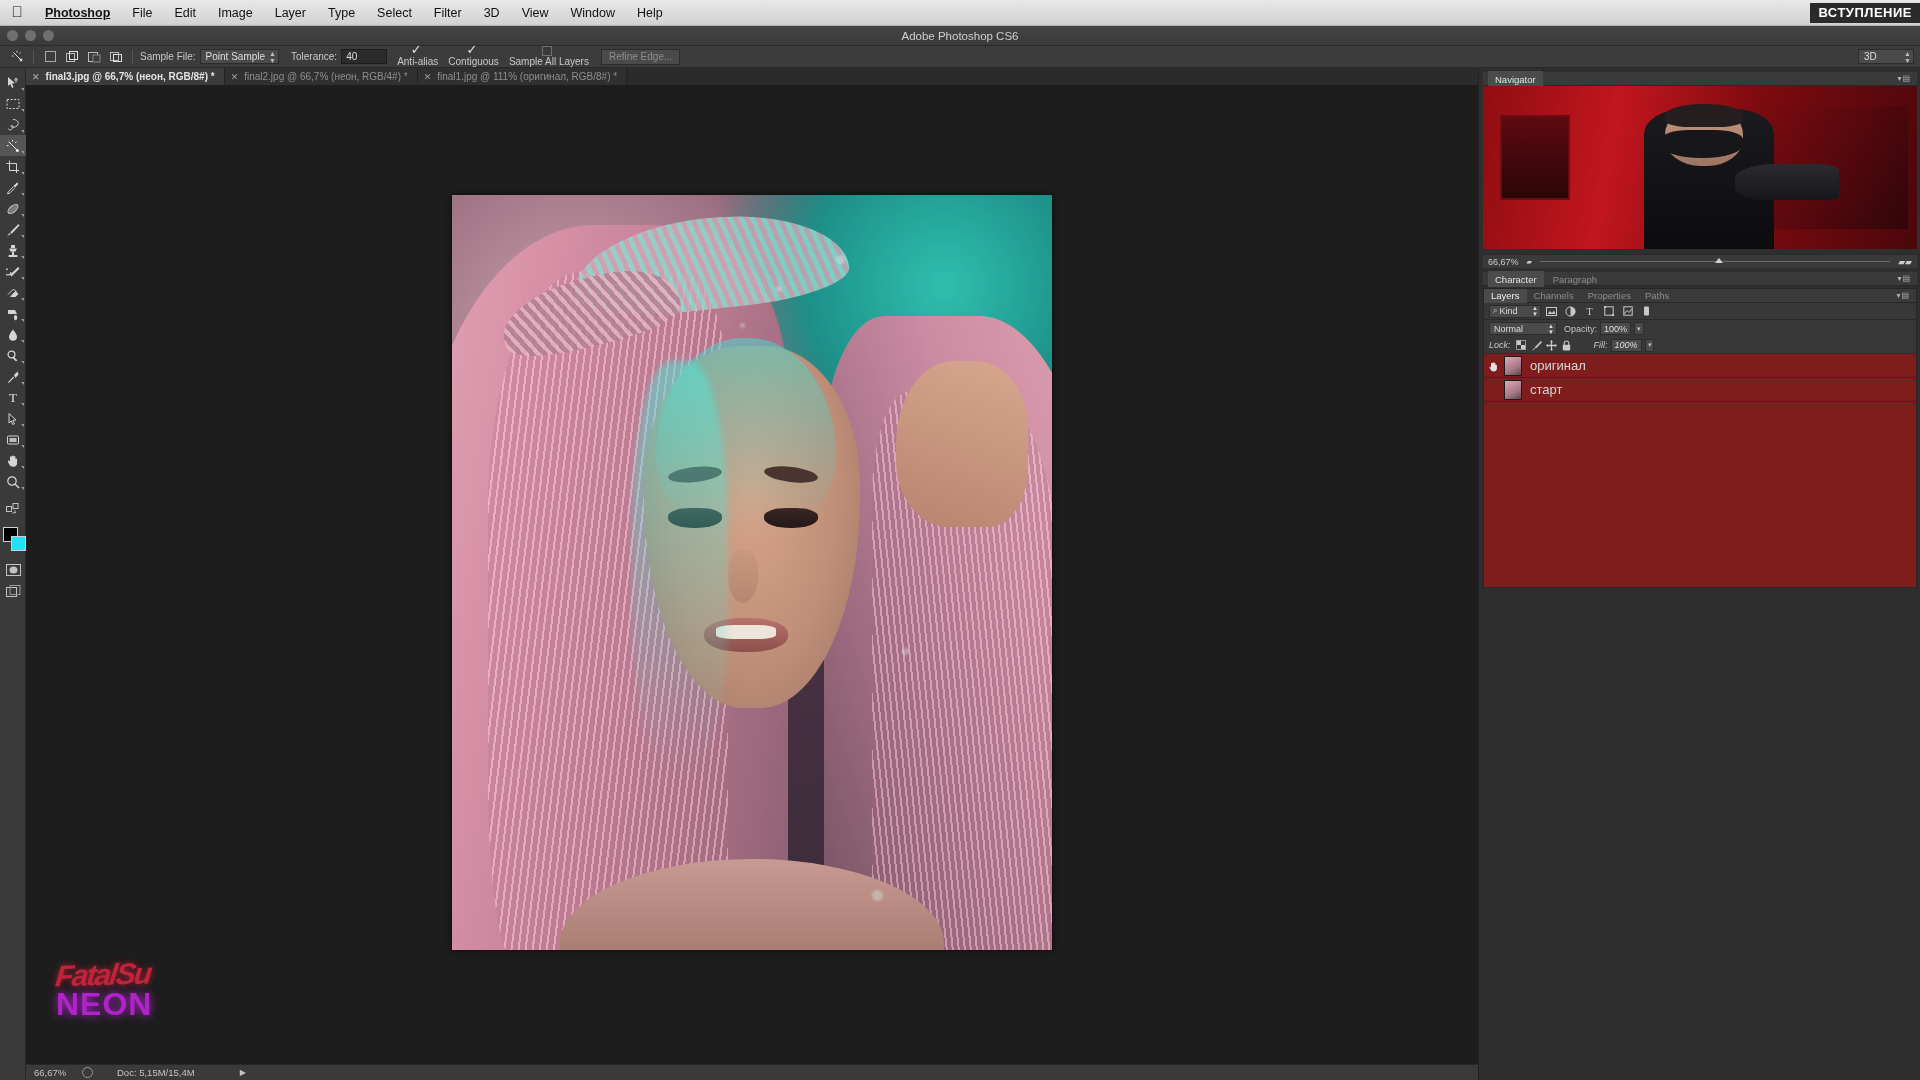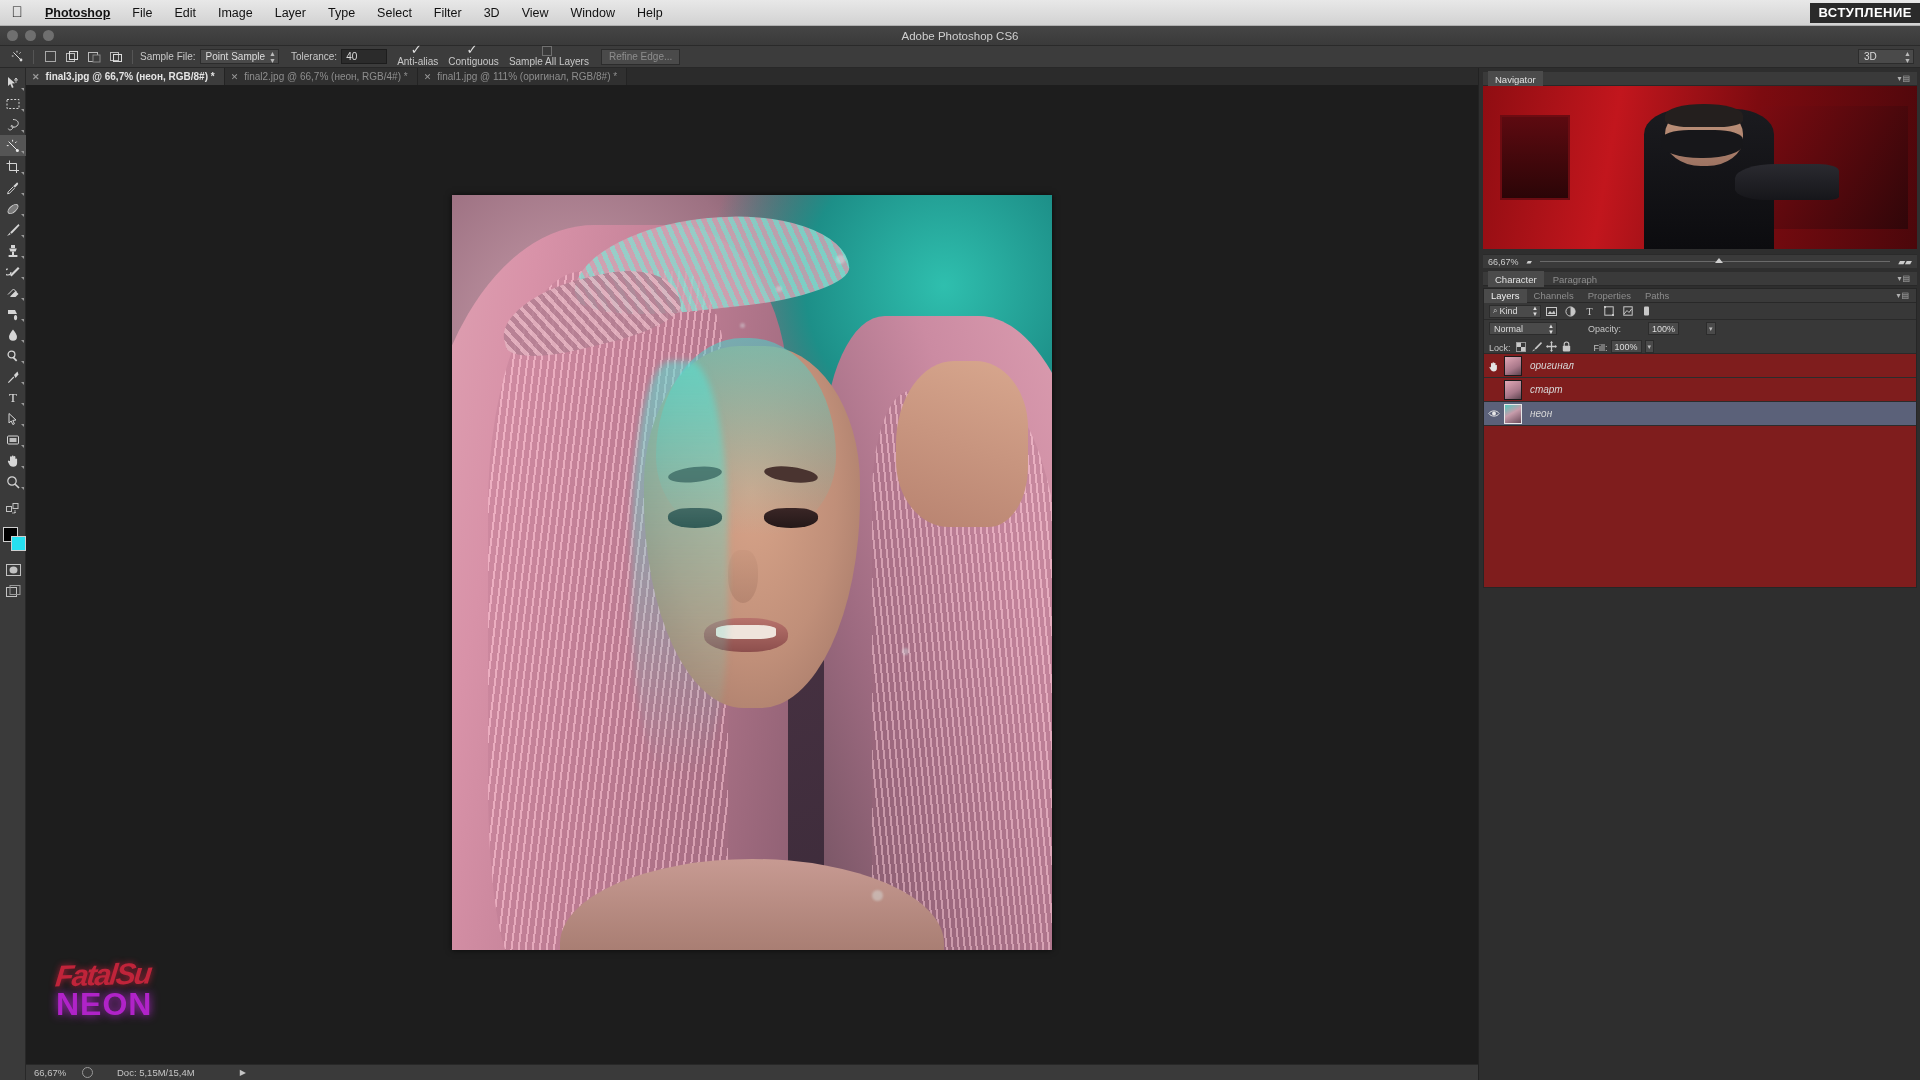--- a/index.html
+++ b/index.html
@@ -206,45 +206,45 @@
   .lt{ padding:1px 7px 2px; color:#8d8d8d; }
   .lt.active{ background:#4b4b4b; color:#eee; }
   #lay-filter{ height:17px; display:flex; align-items:center; padding-left:5px;
     border-bottom:1px solid #2a2a2a; background:#383838; }
   #kind-sel{ background:#4a4a4a; border:1px solid #2c2c2c; height:13px; width:52px;
     display:flex; align-items:center; padding:0 2px 0 3px; font-size:9px; color:#ddd;
     justify-content:space-between; }
   .fic{ width:17px; height:14px; display:flex; align-items:center; justify-content:center;
     color:#cccccc; margin-left:2px; }
   #lay-blend{ height:17px; display:flex; align-items:center; padding-left:5px;
-    background:#383838;gap:24px; }
+    background:#383838; }
   #blend-sel{ background:#4a4a4a; border:1px solid #2c2c2c; height:13px; width:68px;
     display:flex; align-items:center; padding:0 2px 0 4px; font-size:9px; color:#ddd;
     justify-content:space-between; }
   .sm-lbl{ font-size:9px; color:#c5c5c5; margin:0 3px 0 7px; }
   .sm-val{ background:#4a4a4a; border:1px solid #2c2c2c; height:13px; padding:0 3px;
     display:flex; align-items:center; font-size:9px; color:#ddd; min-width:30px; }
   .sm-arrow{ font-size:7px; color:#bbb; margin-left:3px; background:#4a4a4a;
     border:1px solid #2c2c2c; padding:0 2px; height:13px; display:flex; align-items:center;}
-  #lay-lock{ height:17px; display:flex; align-items:flex-end; padding-left:5px;
-    background:#383838; border-bottom:1px solid #2a2a2a; }
+  #lay-lock{ height:17px; display:flex; align-items:center; padding-left:5px;
+    background:#383838; border-bottom:1px solid #2a2a2a;font-style:italic; }
   .lockic{ width:15px; height:13px; display:flex; align-items:center;
     justify-content:center; color:#cfcfcf; }
   #lay-list{ position:absolute; left:0; top:65px; right:0; bottom:0; }
   .layer-row{ height:24px; display:flex; align-items:center;
     border-bottom:1px solid #2c2c2c; }
   .layer-row.sel{ background:#5b6179; }
   .eye{ width:20px; display:flex; align-items:center; justify-content:center;
     color:#e0e0e0; font-size:10px; }
   .lthumb{ width:18px; height:20px; border:1px solid #1a1a1a; margin-right:8px;
     overflow:hidden; position:relative; background:#4a3540; }
   .lthumb.selected{ border:1px solid #e8e8e8; }
   .lt-pink{ background:linear-gradient(150deg,#e1a8b6,#a9788a 60%,#5d4450); }
   .lt-neon{ background:linear-gradient(150deg,#52c9bd 0%,#c79cab 45%,#6a4b5b 100%); }
-  .lname{ font-size:10px; color:#d7d7d7;font-style:italic; }
+  .lname{ font-size:13px; color:#d7d7d7; }
 </style>
 </head>
 <body>
 
 <div id="mac-menubar">
   <div class="mm-apple"></div>
   <div class="mm-item bold">Photoshop</div>
   <div class="mm-item">File</div>
   <div class="mm-item">Edit</div>
   <div class="mm-item">Image</div>
@@ -670,25 +670,15 @@
             </svg>
         </div>
         <div class="lthumb lt-pink"></div>
         <div class="lname">оригинал</div>
       </div>
       <div class="layer-row">
         <div class="eye"></div>
         <div class="lthumb lt-pink"></div>
         <div class="lname">старт</div>
       </div>
-      <div class="layer-row sel">
-        <div class="eye">
-          <svg width="12" height="9" viewBox="0 0 12 9">
-              <path d="M0.8 4.5 C3 1 9 1 11.2 4.5 C9 8 3 8 0.8 4.5 Z" fill="none" stroke="#e8e8e8" stroke-width=".9"></path>
-              <circle cx="6" cy="4.5" r="1.9" fill="#e8e8e8"></circle>
-            </svg>
-        </div>
-        <div class="lthumb lt-neon selected"></div>
-        <div class="lname">неон</div>
-      </div>
     </div>
   </div>
 </div>
 
 </body></html>

